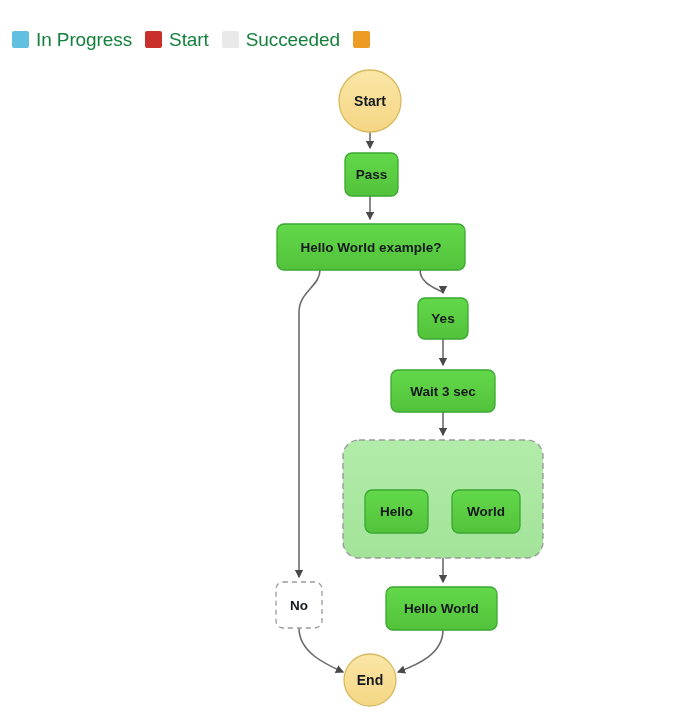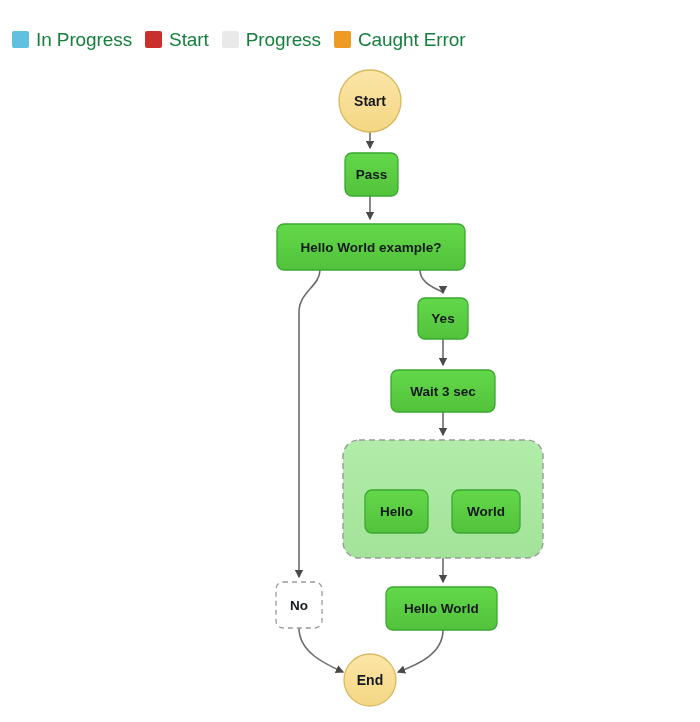--- a/index.html
+++ b/index.html
@@ -74,25 +74,24 @@
     <div class="legend-item">
       <span class="legend-swatch" style="background: rgb(97, 191, 224);"></span>
       <span class="legend-label">In Progress</span>
     </div>
     <div class="legend-item">
       <span class="legend-swatch" style="background: rgb(201, 48, 44);"></span>
       <span class="legend-label">Start</span>
     </div>
     <div class="legend-item">
       <span class="legend-swatch" style="background: rgb(233, 233, 233);"></span>
-      <span class="legend-label">Progress</span>
+      <span class="legend-label">Succeeded</span>
     </div>
     <div class="legend-item">
       <span class="legend-swatch" style="background: rgb(237, 155, 34);"></span>
-      <span class="legend-label">Caught Error</span>
     </div>
   </div>
 
 <svg id="graph" width="700" height="722" viewBox="0 0 700 722">
   <defs>
     <marker id="arrow" viewBox="0 0 10 10" refX="8.5" refY="5" markerWidth="5.2" markerHeight="5.2" orient="auto-start-reverse">
       <path d="M 0 0 L 10 5 L 0 10 z" fill="#4a4a4a"></path>
     </marker>
     <linearGradient id="greenGrad" x1="0" y1="0" x2="0" y2="1">
       <stop offset="0%" stop-color="#63d84a"></stop>

